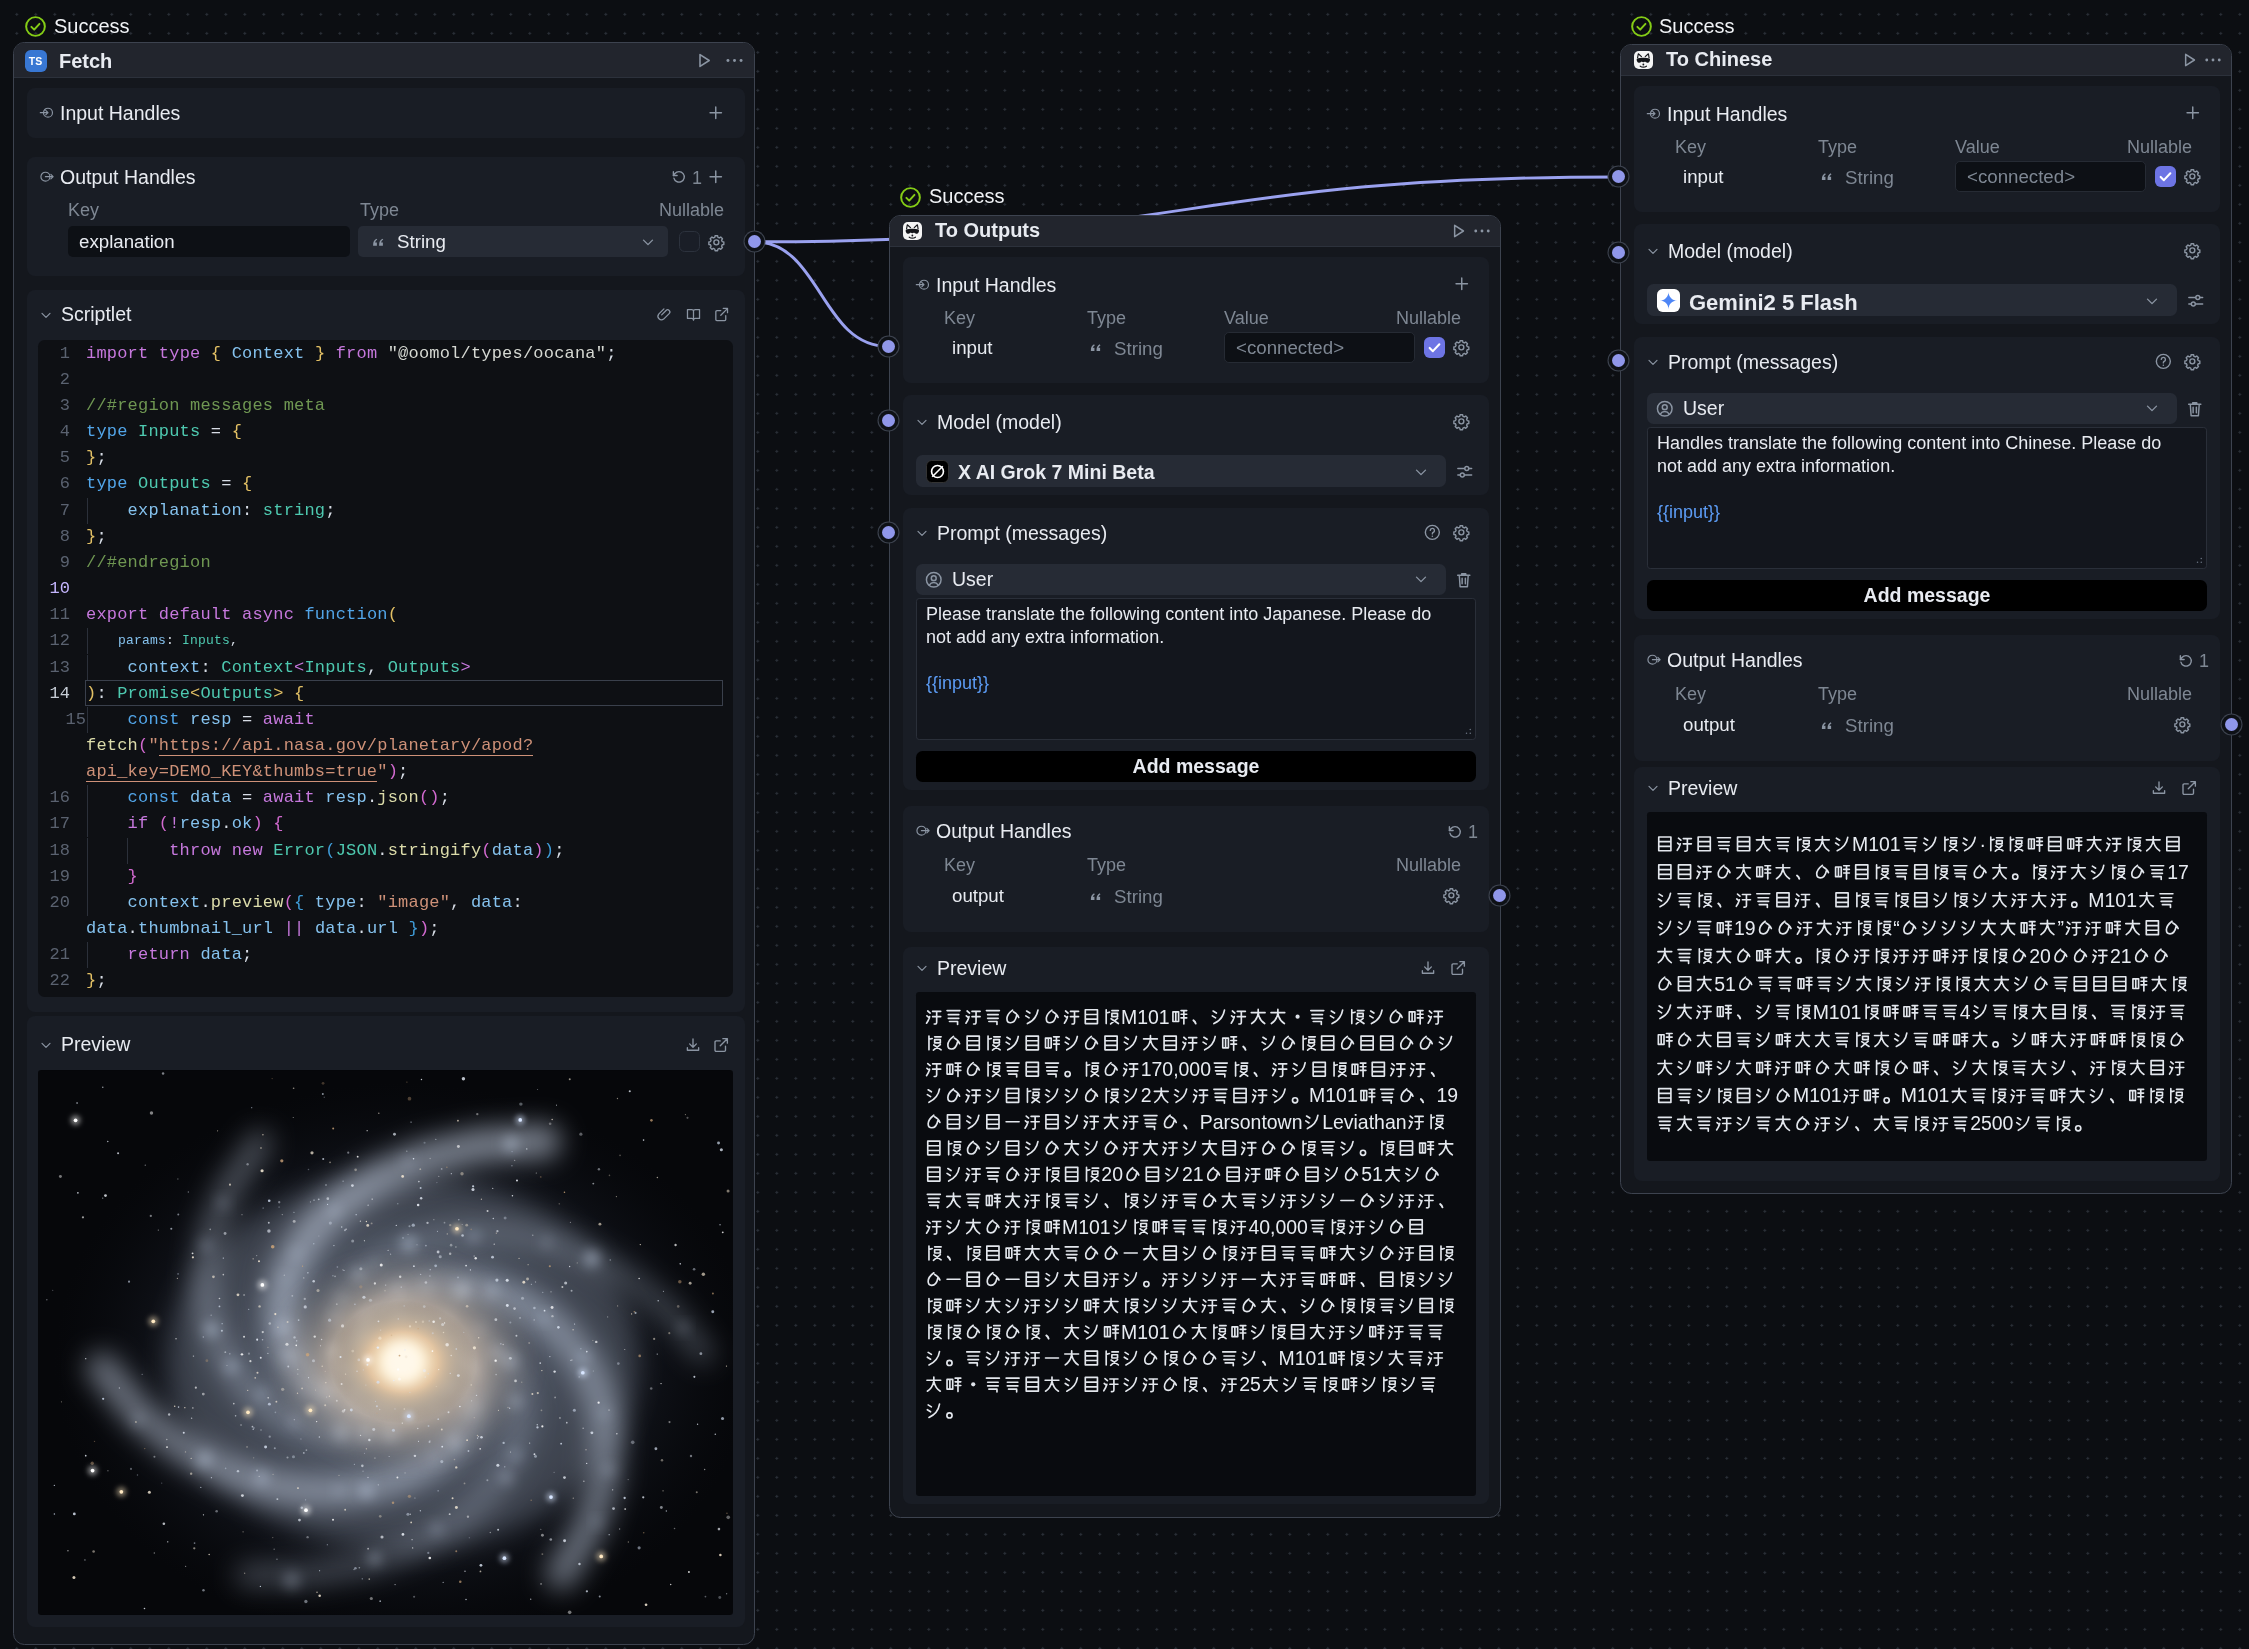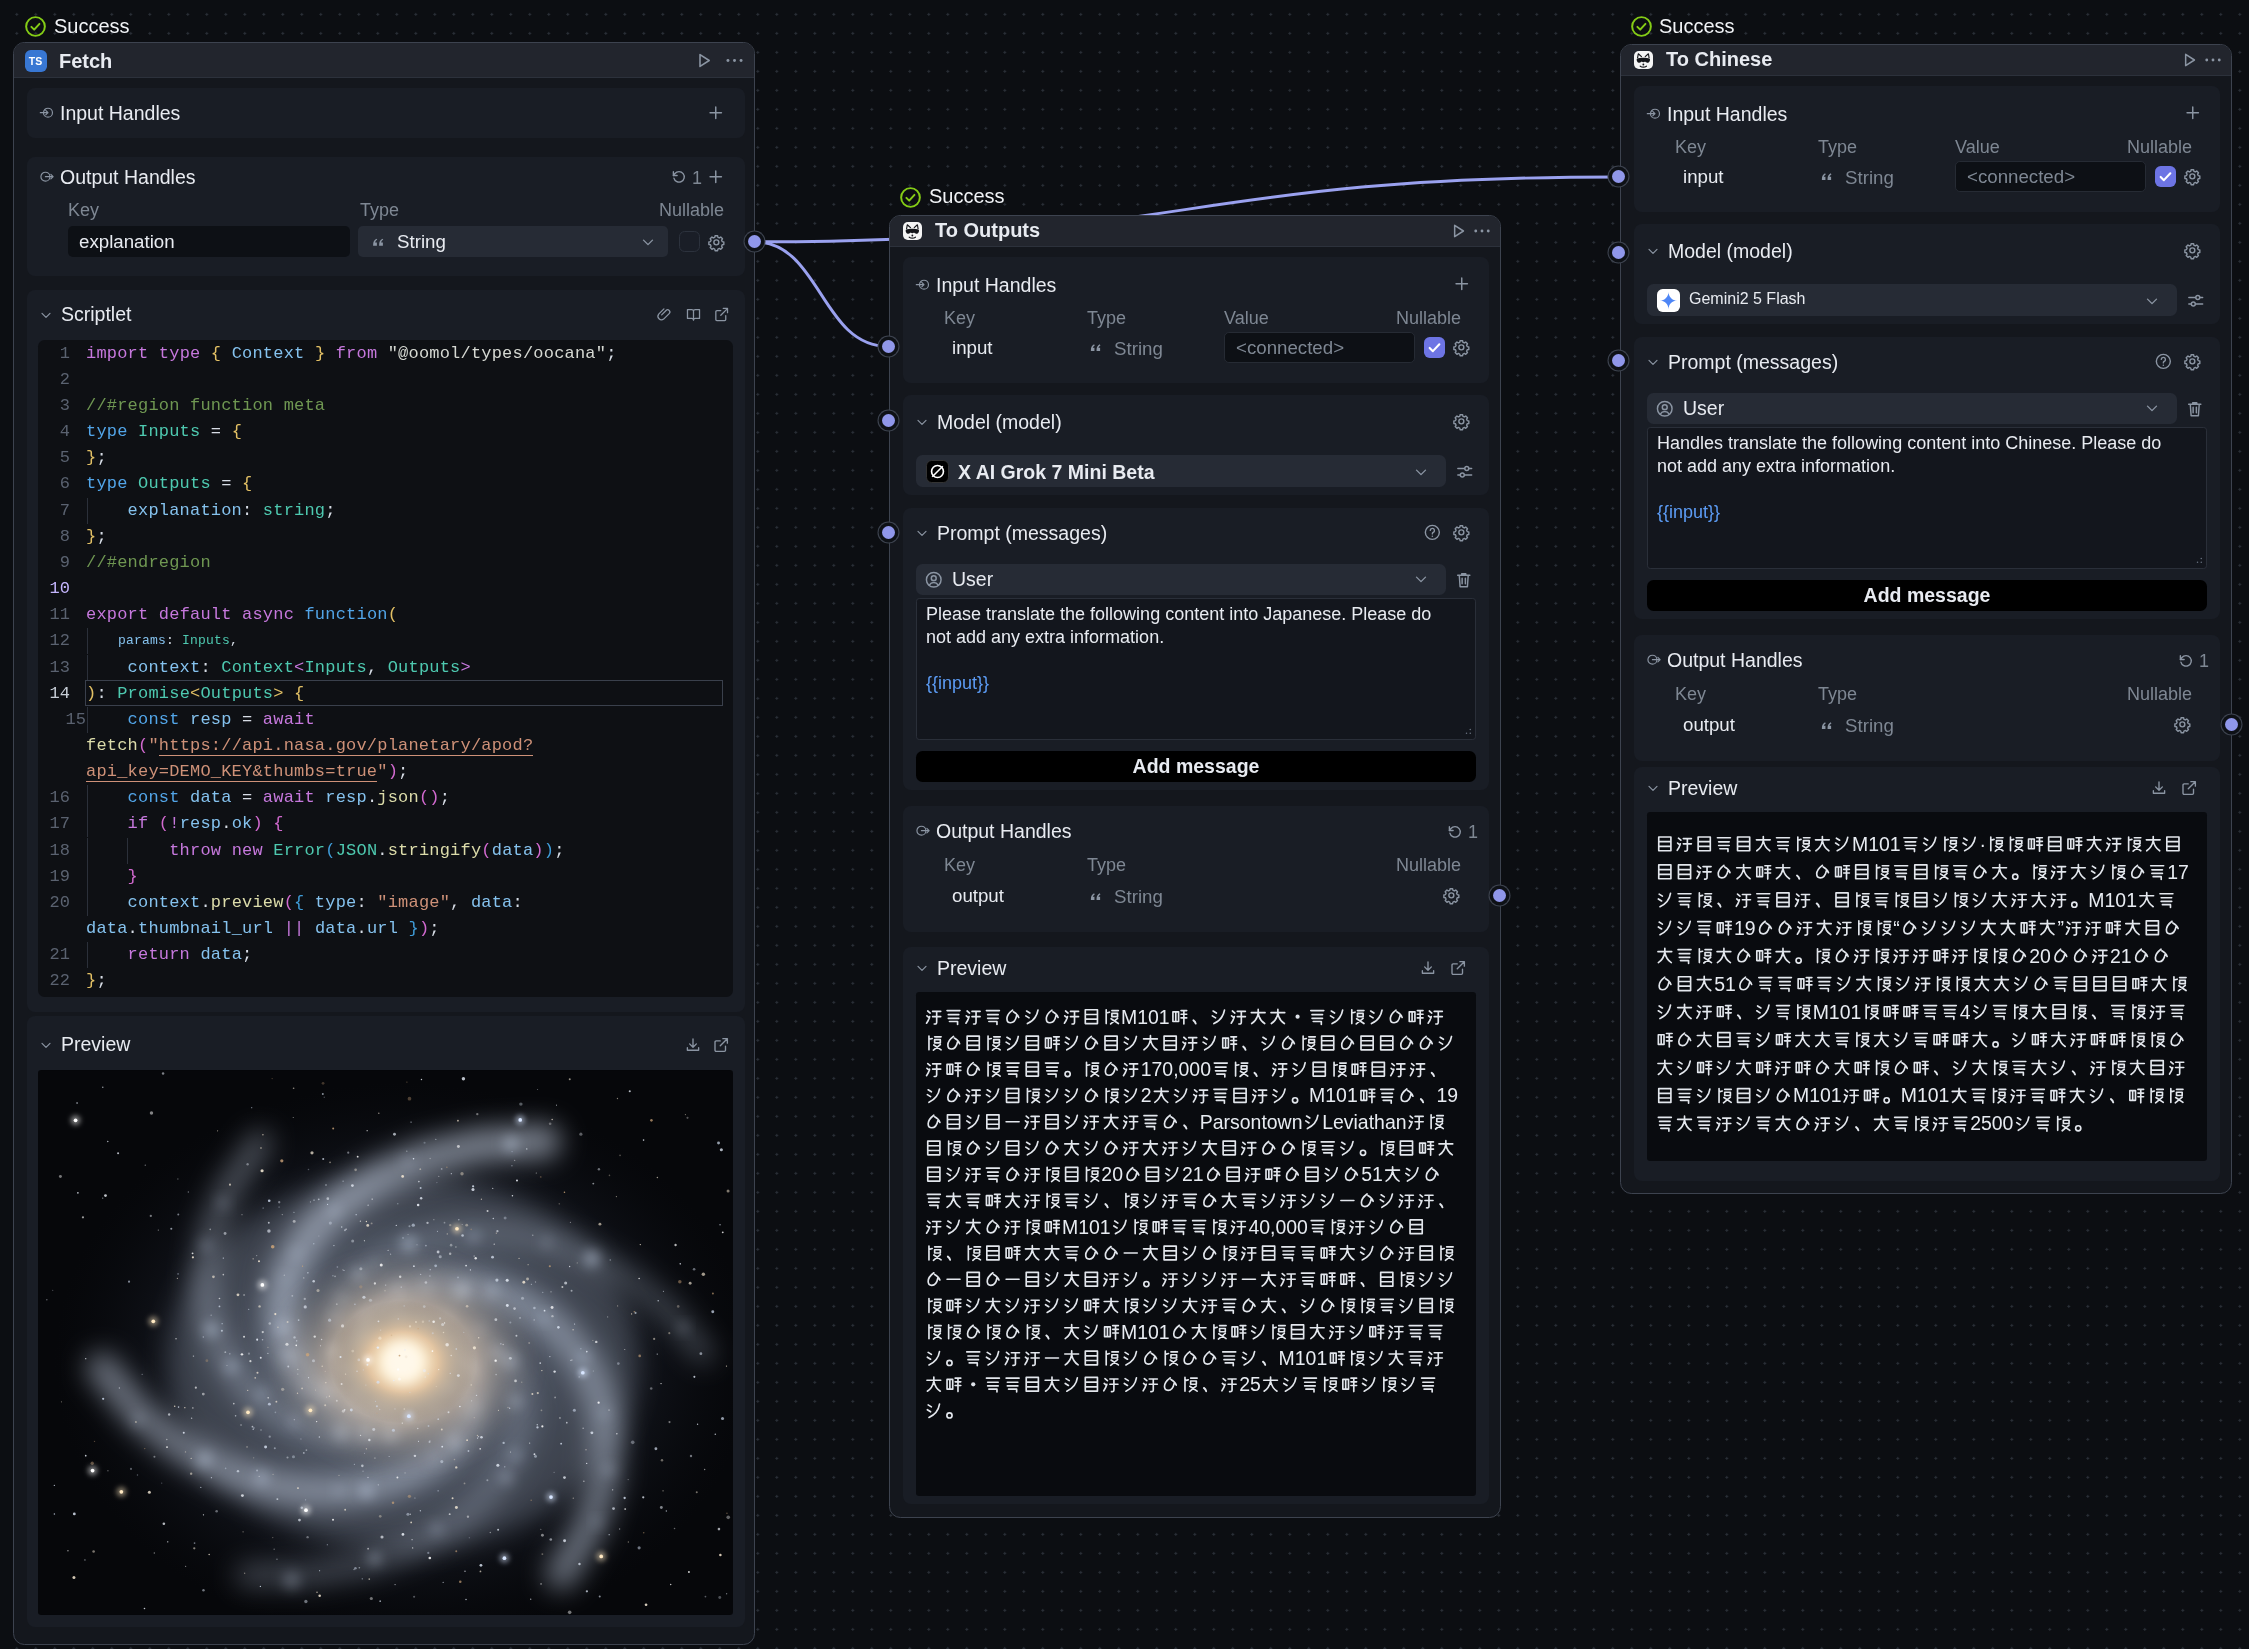--- a/index.html
+++ b/index.html
@@ -87,21 +87,21 @@
     </svg>
     <svg class="abs" style="left:699px;top:263px" width="17" height="17" viewBox="0 0 24 24" fill="none" stroke="#8b95a3" stroke-width="1.8" stroke-linecap="round" stroke-linejoin="round">
       <path d="M18 13.5V19a1.5 1.5 0 0 1-1.5 1.5h-11A1.5 1.5 0 0 1 4 19V8a1.5 1.5 0 0 1 1.5-1.5H11"></path>
       <path d="M14.5 3.5H20.5V9.5M20 4L11 13"></path>
     </svg>
     <div class="abs" style="left:24px;top:297px;width:695px;height:657px;background:#0e1014;border-radius:6.5px"></div>
     <div class="abs" style="left:24px;top:298px;width:32px;text-align:right;font-family:'Liberation Mono',monospace;font-size:17px;color:#5a6270;line-height:26px">1</div>
     <pre class="abs" style="left:72px;top:298px;font-size:17px;letter-spacing:0.2px;line-height:26px"><span style="color:#c678dd">import</span><span style="color:#d7dde6"> </span><span style="color:#c678dd">type</span><span style="color:#d7dde6"> </span><span style="color:#e2c065">{</span><span style="color:#d7dde6"> </span><span style="color:#85c2ee">Context</span><span style="color:#d7dde6"> </span><span style="color:#e2c065">}</span><span style="color:#d7dde6"> </span><span style="color:#c678dd">from</span><span style="color:#d7dde6"> </span><span style="color:#d6d9d3">"@oomol/types/oocana"</span><span style="color:#d7dde6">;</span></pre>
     <div class="abs" style="left:24px;top:324px;width:32px;text-align:right;font-family:'Liberation Mono',monospace;font-size:17px;color:#5a6270;line-height:26px">2</div>
     <div class="abs" style="left:24px;top:350px;width:32px;text-align:right;font-family:'Liberation Mono',monospace;font-size:17px;color:#5a6270;line-height:26px">3</div>
-    <pre class="abs" style="left:72px;top:350px;font-size:17px;letter-spacing:0.2px;line-height:26px"><span style="color:#6f9752">//#region function meta</span></pre>
+    <pre class="abs" style="left:72px;top:350px;font-size:17px;letter-spacing:0.2px;line-height:26px"><span style="color:#6f9752">//#region messages meta</span></pre>
     <div class="abs" style="left:24px;top:376px;width:32px;text-align:right;font-family:'Liberation Mono',monospace;font-size:17px;color:#5a6270;line-height:26px">4</div>
     <pre class="abs" style="left:72px;top:376px;font-size:17px;letter-spacing:0.2px;line-height:26px"><span style="color:#52a5e8">type</span><span style="color:#d7dde6"> </span><span style="color:#4ec9b0">Inputs</span><span style="color:#d7dde6"> = </span><span style="color:#e2c065">{</span></pre>
     <div class="abs" style="left:24px;top:402px;width:32px;text-align:right;font-family:'Liberation Mono',monospace;font-size:17px;color:#5a6270;line-height:26px">5</div>
     <pre class="abs" style="left:72px;top:402px;font-size:17px;letter-spacing:0.2px;line-height:26px"><span style="color:#e2c065">}</span><span style="color:#d7dde6">;</span></pre>
     <div class="abs" style="left:24px;top:428px;width:32px;text-align:right;font-family:'Liberation Mono',monospace;font-size:17px;color:#5a6270;line-height:26px">6</div>
     <pre class="abs" style="left:72px;top:428px;font-size:17px;letter-spacing:0.2px;line-height:26px"><span style="color:#52a5e8">type</span><span style="color:#d7dde6"> </span><span style="color:#4ec9b0">Outputs</span><span style="color:#d7dde6"> = </span><span style="color:#e2c065">{</span></pre>
     <div class="abs" style="left:24px;top:455px;width:32px;text-align:right;font-family:'Liberation Mono',monospace;font-size:17px;color:#5a6270;line-height:26px">7</div>
     <pre class="abs" style="left:72px;top:455px;font-size:17px;letter-spacing:0.2px;line-height:26px"><span style="color:#85c2ee">    explanation</span><span style="color:#d7dde6">: </span><span style="color:#4ec9b0">string</span><span style="color:#d7dde6">;</span></pre>
     <div class="abs" style="left:73px;top:455px;width:0.8px;height:26px;background:#2b303a"></div>
     <div class="abs" style="left:24px;top:481px;width:32px;text-align:right;font-family:'Liberation Mono',monospace;font-size:17px;color:#5a6270;line-height:26px">8</div>
@@ -2336,21 +2336,21 @@
     <div class="lbl" style="left:47px;top:195px;">Model (model)</div>
     <svg class="abs" style="left:562px;top:196px" width="18.7" height="18.7" viewBox="0 0 24 24" fill="none" stroke="#8b95a3" stroke-width="1.8" stroke-linecap="round" stroke-linejoin="round">
       <circle cx="12" cy="12" r="3.2"></circle>
       <path d="M10.4 3.5h3.2l.45 2.1 1.8.75 1.8-1.15 2.25 2.25-1.15 1.8.75 1.8 2.1.45v3.2l-2.1.45-.75 1.8 1.15 1.8-2.25 2.25-1.8-1.15-1.8.75-.45 2.1h-3.2l-.45-2.1-1.8-.75-1.8 1.15-2.25-2.25 1.15-1.8-.75-1.8-2.1-.45v-3.2l2.1-.45.75-1.8-1.15-1.8 2.25-2.25 1.8 1.15 1.8-.75z"></path>
     </svg>
     <div class="sel" style="left:26px;top:239px;width:530px;height:32px"></div>
     <div class="abs" style="left:36px;top:244px;width:23px;height:23px;background:#fff;border-radius:5.7px"></div>
     <svg class="abs" style="left:36px;top:244px" width="23" height="23" viewBox="0 0 24 24">
       <path d="M12 3C12 8 8 12 3 12C8 12 12 16 12 21C12 16 16 12 21 12C16 12 12 8 12 3Z" fill="#4e86f6"></path>
     </svg>
-    <div class="lbl" style="left:68px;top:245px;font-size:16px;font-weight:normal">Gemini2 5 Flash</div>
+    <div class="lbl" style="left:68px;top:245px;font-size:22px;font-weight:bold">Gemini2 5 Flash</div>
     <svg class="abs" style="left:522px;top:247px" width="18" height="18" viewBox="0 0 24 24" fill="none" stroke="#8b95a3" stroke-width="1.8" stroke-linecap="round" stroke-linejoin="round">
       <path d="M6 9.5l6 6 6-6"></path>
     </svg>
     <svg class="abs" style="left:565px;top:246px" width="19.5" height="19.5" viewBox="0 0 24 24" fill="none" stroke="#8b95a3" stroke-width="1.8" stroke-linecap="round" stroke-linejoin="round">
       <path d="M3.5 8h17M3.5 16h17"></path>
       <circle cx="14.5" cy="8" r="2.4" fill="#191d25"></circle>
       <circle cx="9" cy="16" r="2.4" fill="#191d25"></circle>
     </svg>
     <div class="panel" style="left:13px;top:292px;width:586px;height:282px"></div>
     <svg class="abs" style="left:24px;top:309px" width="16" height="16" viewBox="0 0 24 24" fill="none" stroke="#8b95a3" stroke-width="1.8" stroke-linecap="round" stroke-linejoin="round">

